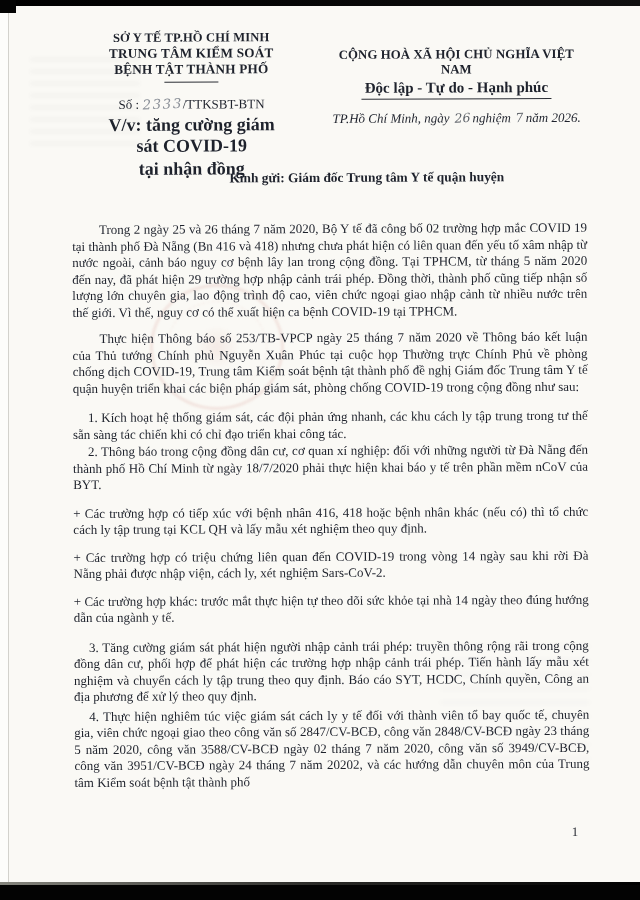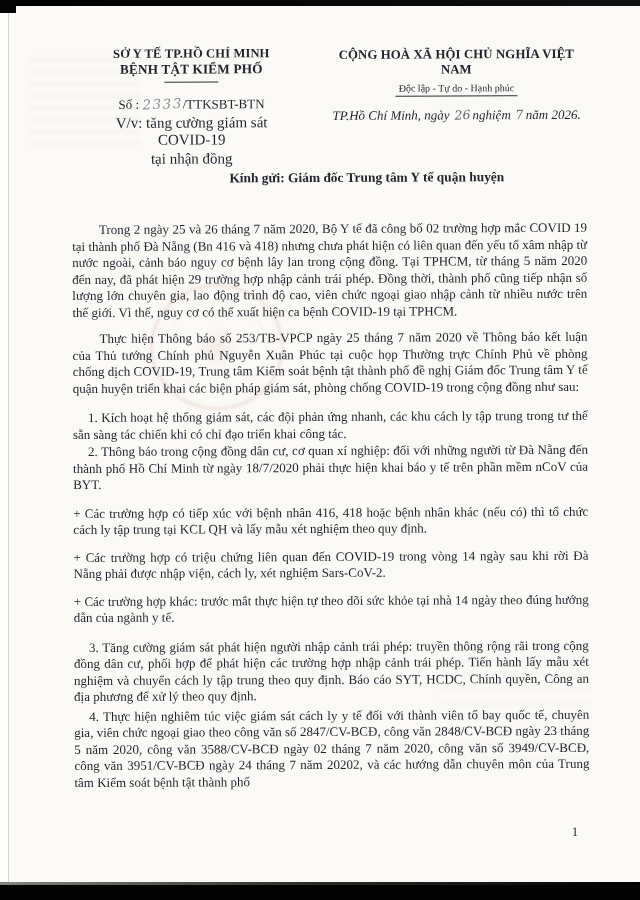--- a/index.html
+++ b/index.html
@@ -22,32 +22,32 @@
             background:repeating-linear-gradient(0deg,#667 0 3px,transparent 3px 14px);}
   .stamp{position:absolute;left:150px;top:284px;width:128px;height:120px;border-radius:50%;
          border:3px solid rgba(200,105,95,.14);filter:blur(1.2px);z-index:1;}
   .stamp::before{content:"";position:absolute;inset:14px;border-radius:50%;
          border:1px dashed rgba(200,105,95,.12);}
   .stamp::after{content:"";position:absolute;inset:40px;border-radius:50%;
          background:radial-gradient(circle,rgba(200,105,95,.10),rgba(200,105,95,0) 70%);}
   
   .tilt{position:absolute;inset:0;transform:rotate(-0.25deg);transform-origin:320px 450px;z-index:2;}
   
-  .issuer{position:absolute;left:100px;top:46px;width:186px;text-align:center;font-weight:bold;}
+  .issuer{position:absolute;left:100px;top:30px;width:186px;text-align:center;font-weight:bold;}
   .issuer .l1{font-size:12.6px;letter-spacing:.1px;}
   .issuer .l2,.issuer .l3{font-size:13.2px;letter-spacing:.2px;}
   .org-rule{width:54px;border-top:1.4px solid #2b2e35;margin:4px auto 0;}
   .so-line{margin-top:13px;font-weight:normal;font-size:13px;white-space:nowrap;}
   .hand{font-family:"DejaVu Serif",serif;font-style:italic;color:#8a8f97;
         letter-spacing:1.5px;font-size:13.5px;display:inline-block;transform:rotate(-2deg);}
-  .vv{font-weight:normal;font-size:15px;margin-top:2px;}
+  .vv{font-weight:bold;font-size:18px;margin-top:2px;}
   
   .national{position:absolute;left:328px;top:48px;width:260px;text-align:center;}
   .national .n1{font-size:12.8px;font-weight:bold;letter-spacing:.1px;}
-  .national .n2{display:inline-block;font-size:10px;font-weight:normal;margin-top:2px;
+  .national .n2{display:inline-block;font-size:15px;font-weight:bold;margin-top:2px;
                 padding:0 3px 2px;border-bottom:1.4px solid #2b2e35;}
   .dateline{margin-top:11px;font-style:italic;font-size:13px;white-space:nowrap;}
   .hand-num{font-family:"DejaVu Serif",serif;font-style:italic;color:#5d6269;font-size:12.5px;
             display:inline-block;transform:rotate(-3deg);margin:0 2px;}
   .dp{margin-right:3px;margin-top:48px;}
   
   .recipient{position:absolute;top:170px;left:98px;width:540px;text-align:center;
              font-weight:bold;font-size:13.4px;}
   
   .body-text{position:absolute;left:73px;top:221px;width:515px;font-size:13px;
@@ -77,21 +77,22 @@
   <div class="edge-bottom"></div>
 
   <div class="smudge smudge-a"></div>
   <div class="smudge smudge-b"></div>
   <div class="stamp"></div>
 
   <div class="tilt">
 
     <div class="issuer">
       <div class="l1">SỞ Y TẾ TP.HỒ CHÍ MINH</div>
-      <div class="l3">BỆNH TẬT KIỂM PHỐ</div>
+      <div class="l2">TRUNG TÂM KIỂM SOÁT</div>
+      <div class="l3">BỆNH TẬT THÀNH PHỐ</div>
       <div class="org-rule"></div>
       <div class="so-line"><span>Số :</span> <span class="hand">2333</span><span>/TTKSBT-BTN</span></div>
       <div class="vv">V/v: tăng cường giám sát COVID-19</div>
       <div class="vv">tại nhận đồng</div>
     </div>
 
     <div class="national">
       <div class="n1">CỘNG HOÀ XÃ HỘI CHỦ NGHĨA VIỆT NAM</div>
       <div><span class="n2">Độc lập - Tự do - Hạnh phúc</span></div>
       <div class="dateline">

